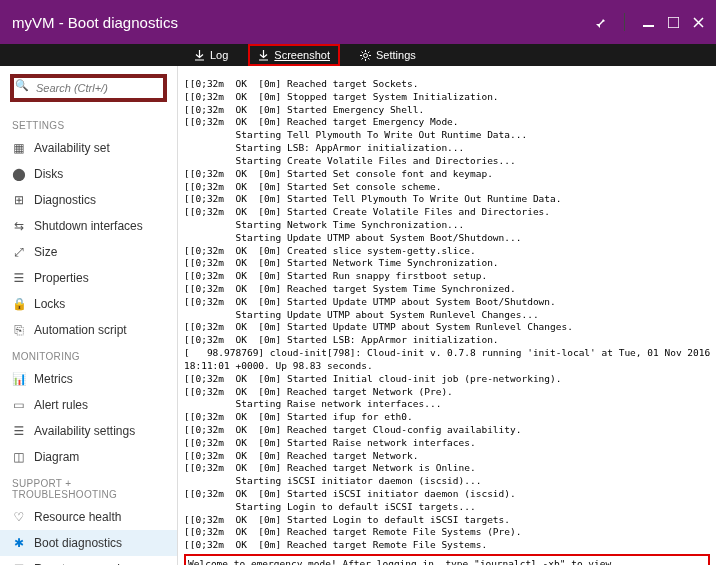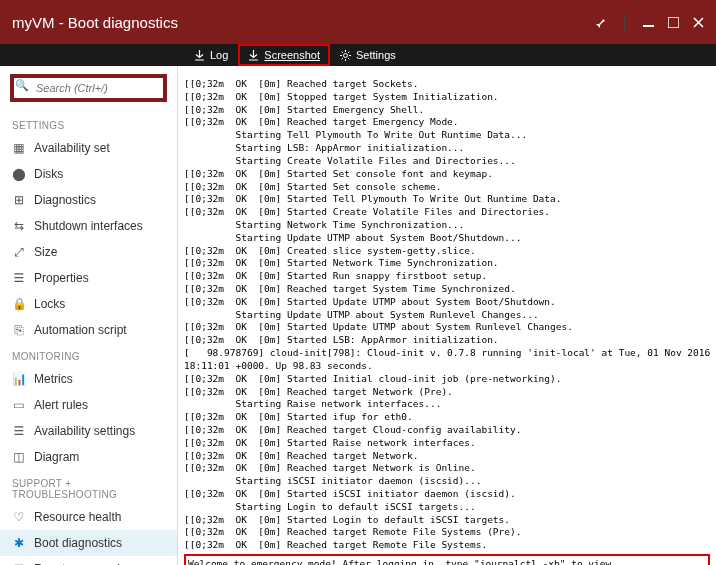--- a/index.html
+++ b/index.html
@@ -1,24 +1,24 @@
 <!DOCTYPE html>
 <html><head>
 <meta charset="utf-8">
 <style>
 * { margin:0; padding:0; box-sizing:border-box; }
 body { font-family:"Segoe UI",Arial,sans-serif; font-size:12px; background:#fff; width:716px; height:565px; overflow:hidden; }
-.titlebar { background:#7f1d1d; color:#fff; height:44px; display:flex; align-items:center; padding:0 12px; }
+.titlebar { background:#701a75; color:#fff; height:44px; display:flex; align-items:center; padding:0 12px; }
 .tb-left { flex:1; }
 .tb-title { font-size:15px; font-weight:400; }
 .tb-sub { font-size:10px; color:#999; }
 .tb-icons { display:flex; gap:14px; align-items:center; }
 .tb-icon { color:#fff; cursor:pointer; font-size:13px; }
 .tb-divider { width:1px; height:18px; background:#444; margin:0 4px; }
-.toolbar { background:#1a1a1a; height:22px; display:flex; align-items:center; padding-left:186px; gap:2px; }
+.toolbar { background:#1a1a1a; height:22px; display:flex; align-items:center; padding-left:186px; gap:12px; }
 .tbtn { display:flex; align-items:center; gap:5px; color:#fff; font-size:11px; padding:3px 8px; cursor:pointer; }
 .tbtn.hl { border:2px solid #d00;text-decoration:underline; }
 .main { display:flex; height:499px; }
 .sidebar { width:178px; border-right:1px solid #ddd; padding:8px 0; overflow-y:auto; }
 .search { margin:0 10px 10px; position:relative; }
 .search input { width:100%; padding:4px 6px 4px 22px; border:4px solid #7f1d1d; font-size:11px; font-style:italic; color:#888; }
 .search-ic { position:absolute; left:5px; top:5px; color:#888; font-size:11px; }
 .sec-h { font-size:10px; color:#888; padding:8px 12px 4px; letter-spacing:0.3px; }
 .sitem { display:flex; align-items:center; gap:8px; padding:6px 12px; cursor:pointer; font-size:12px; color:#333; }
 .sitem.active { background:#e6f2fa; }

